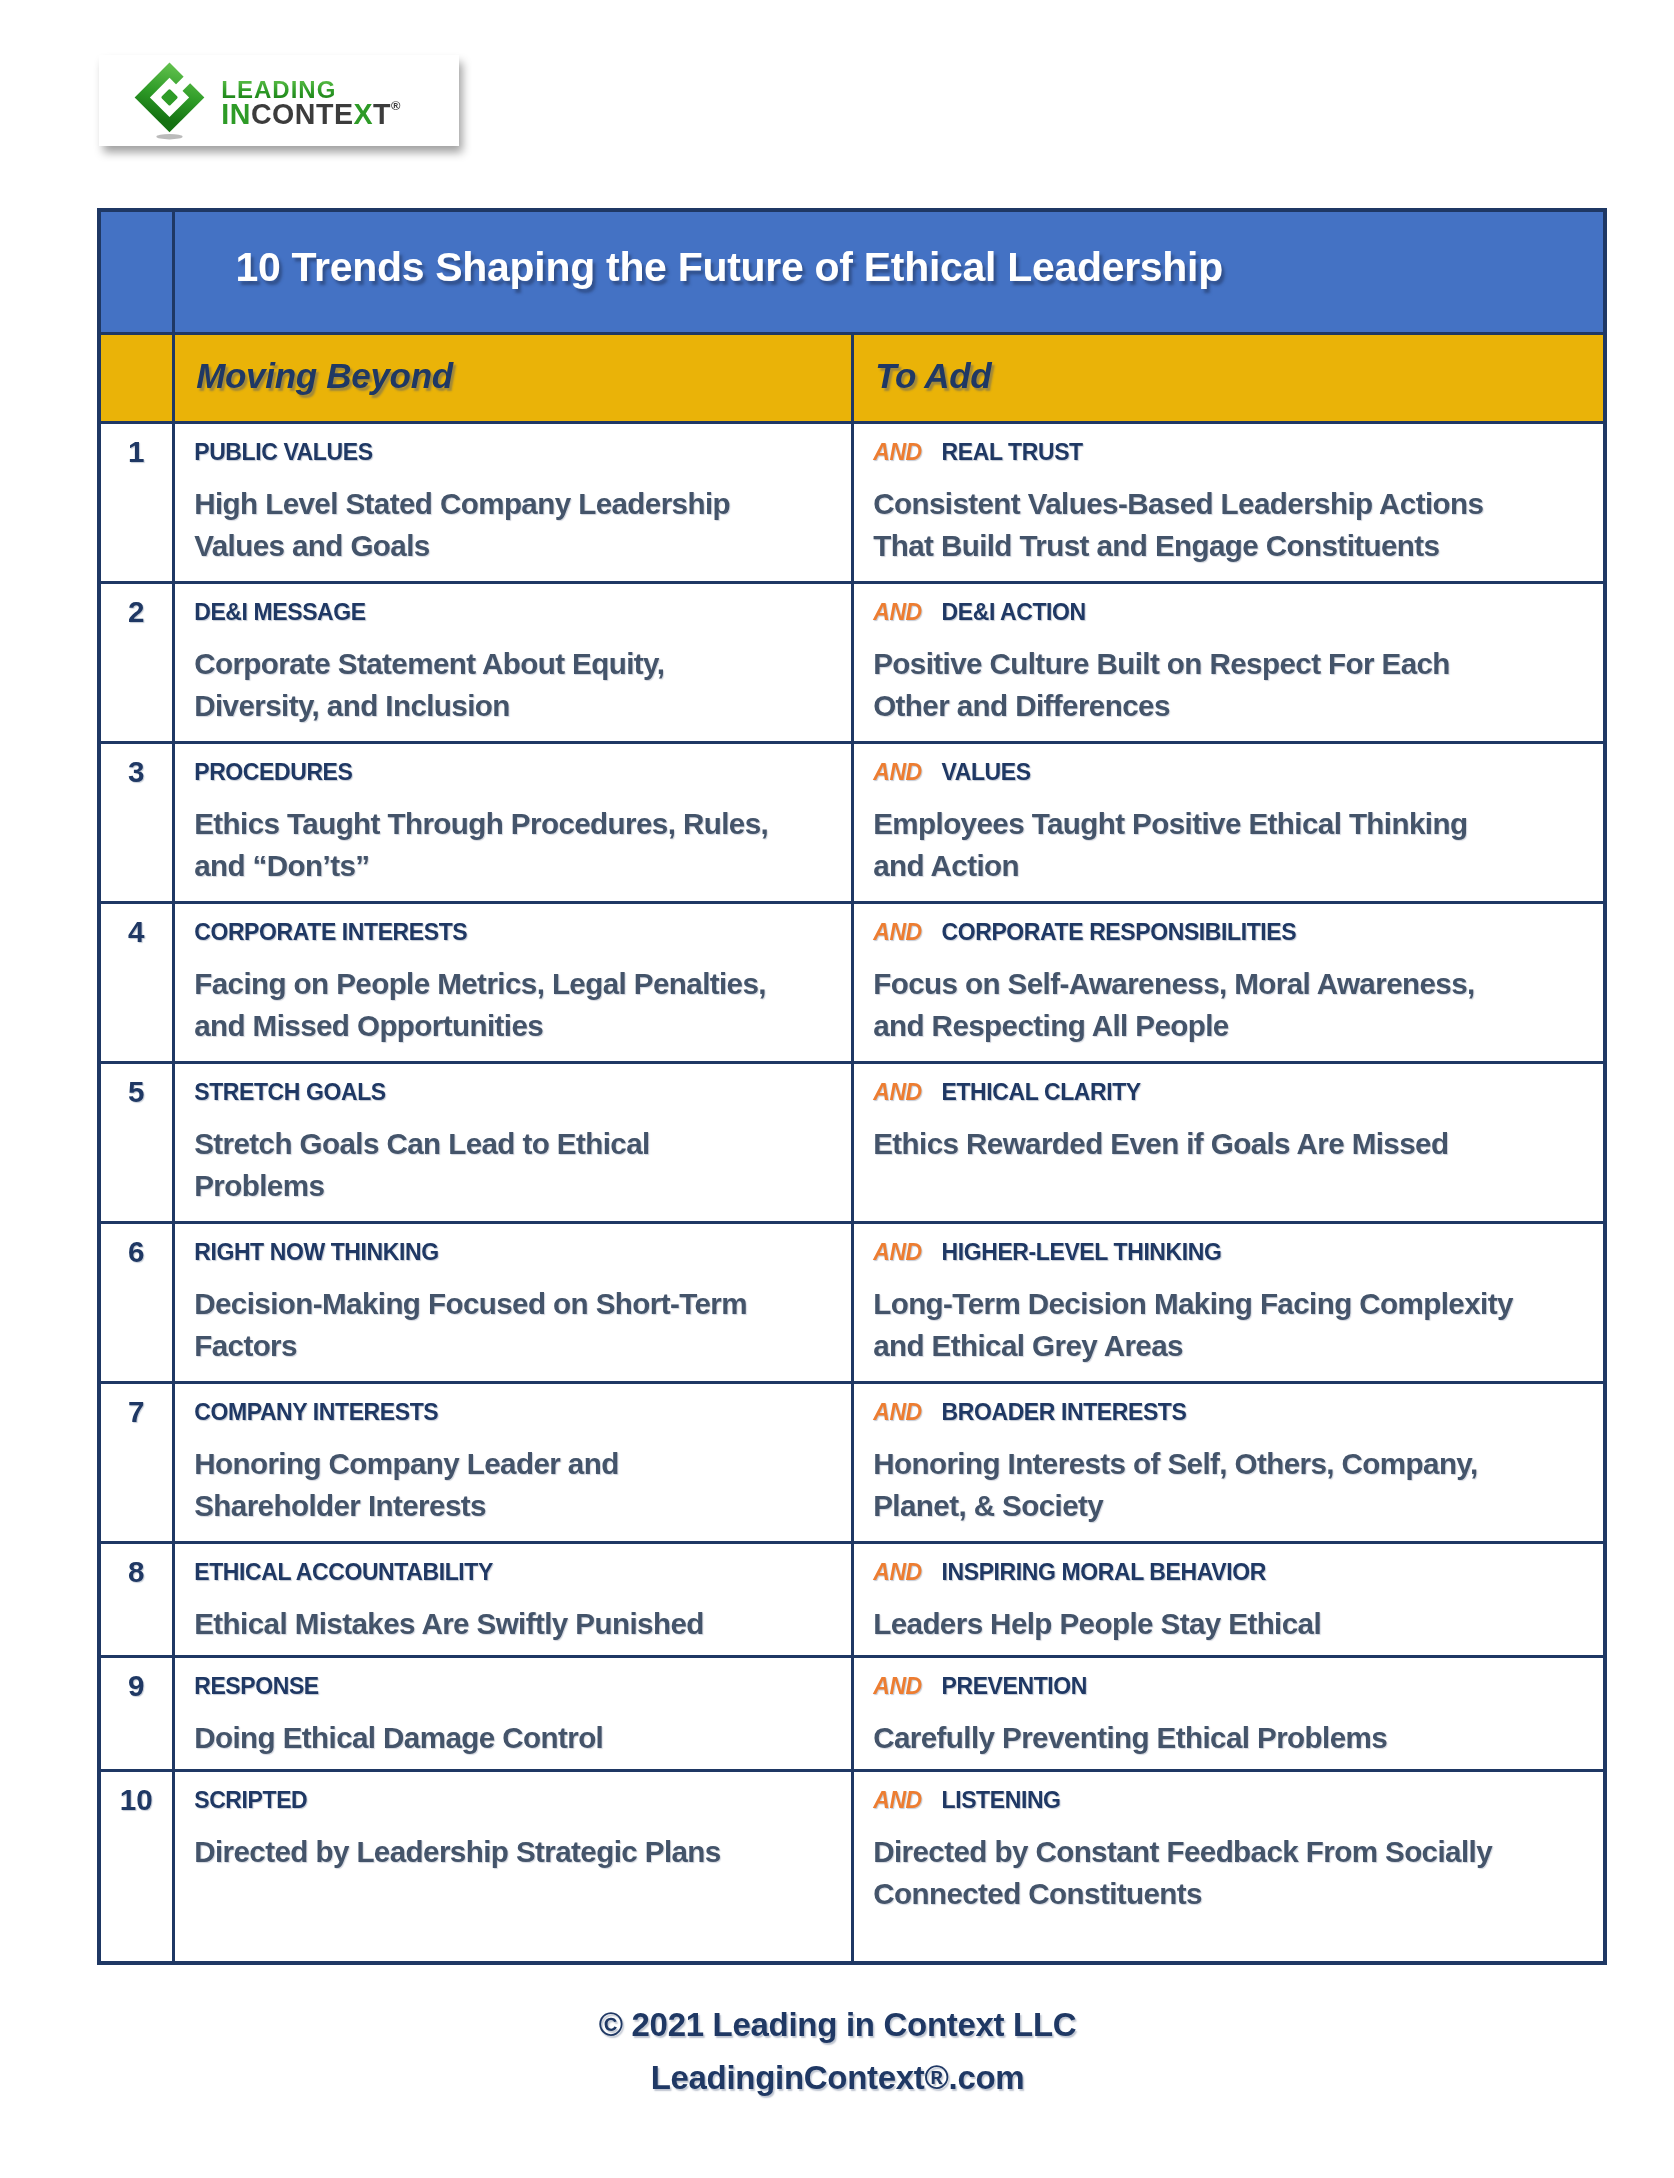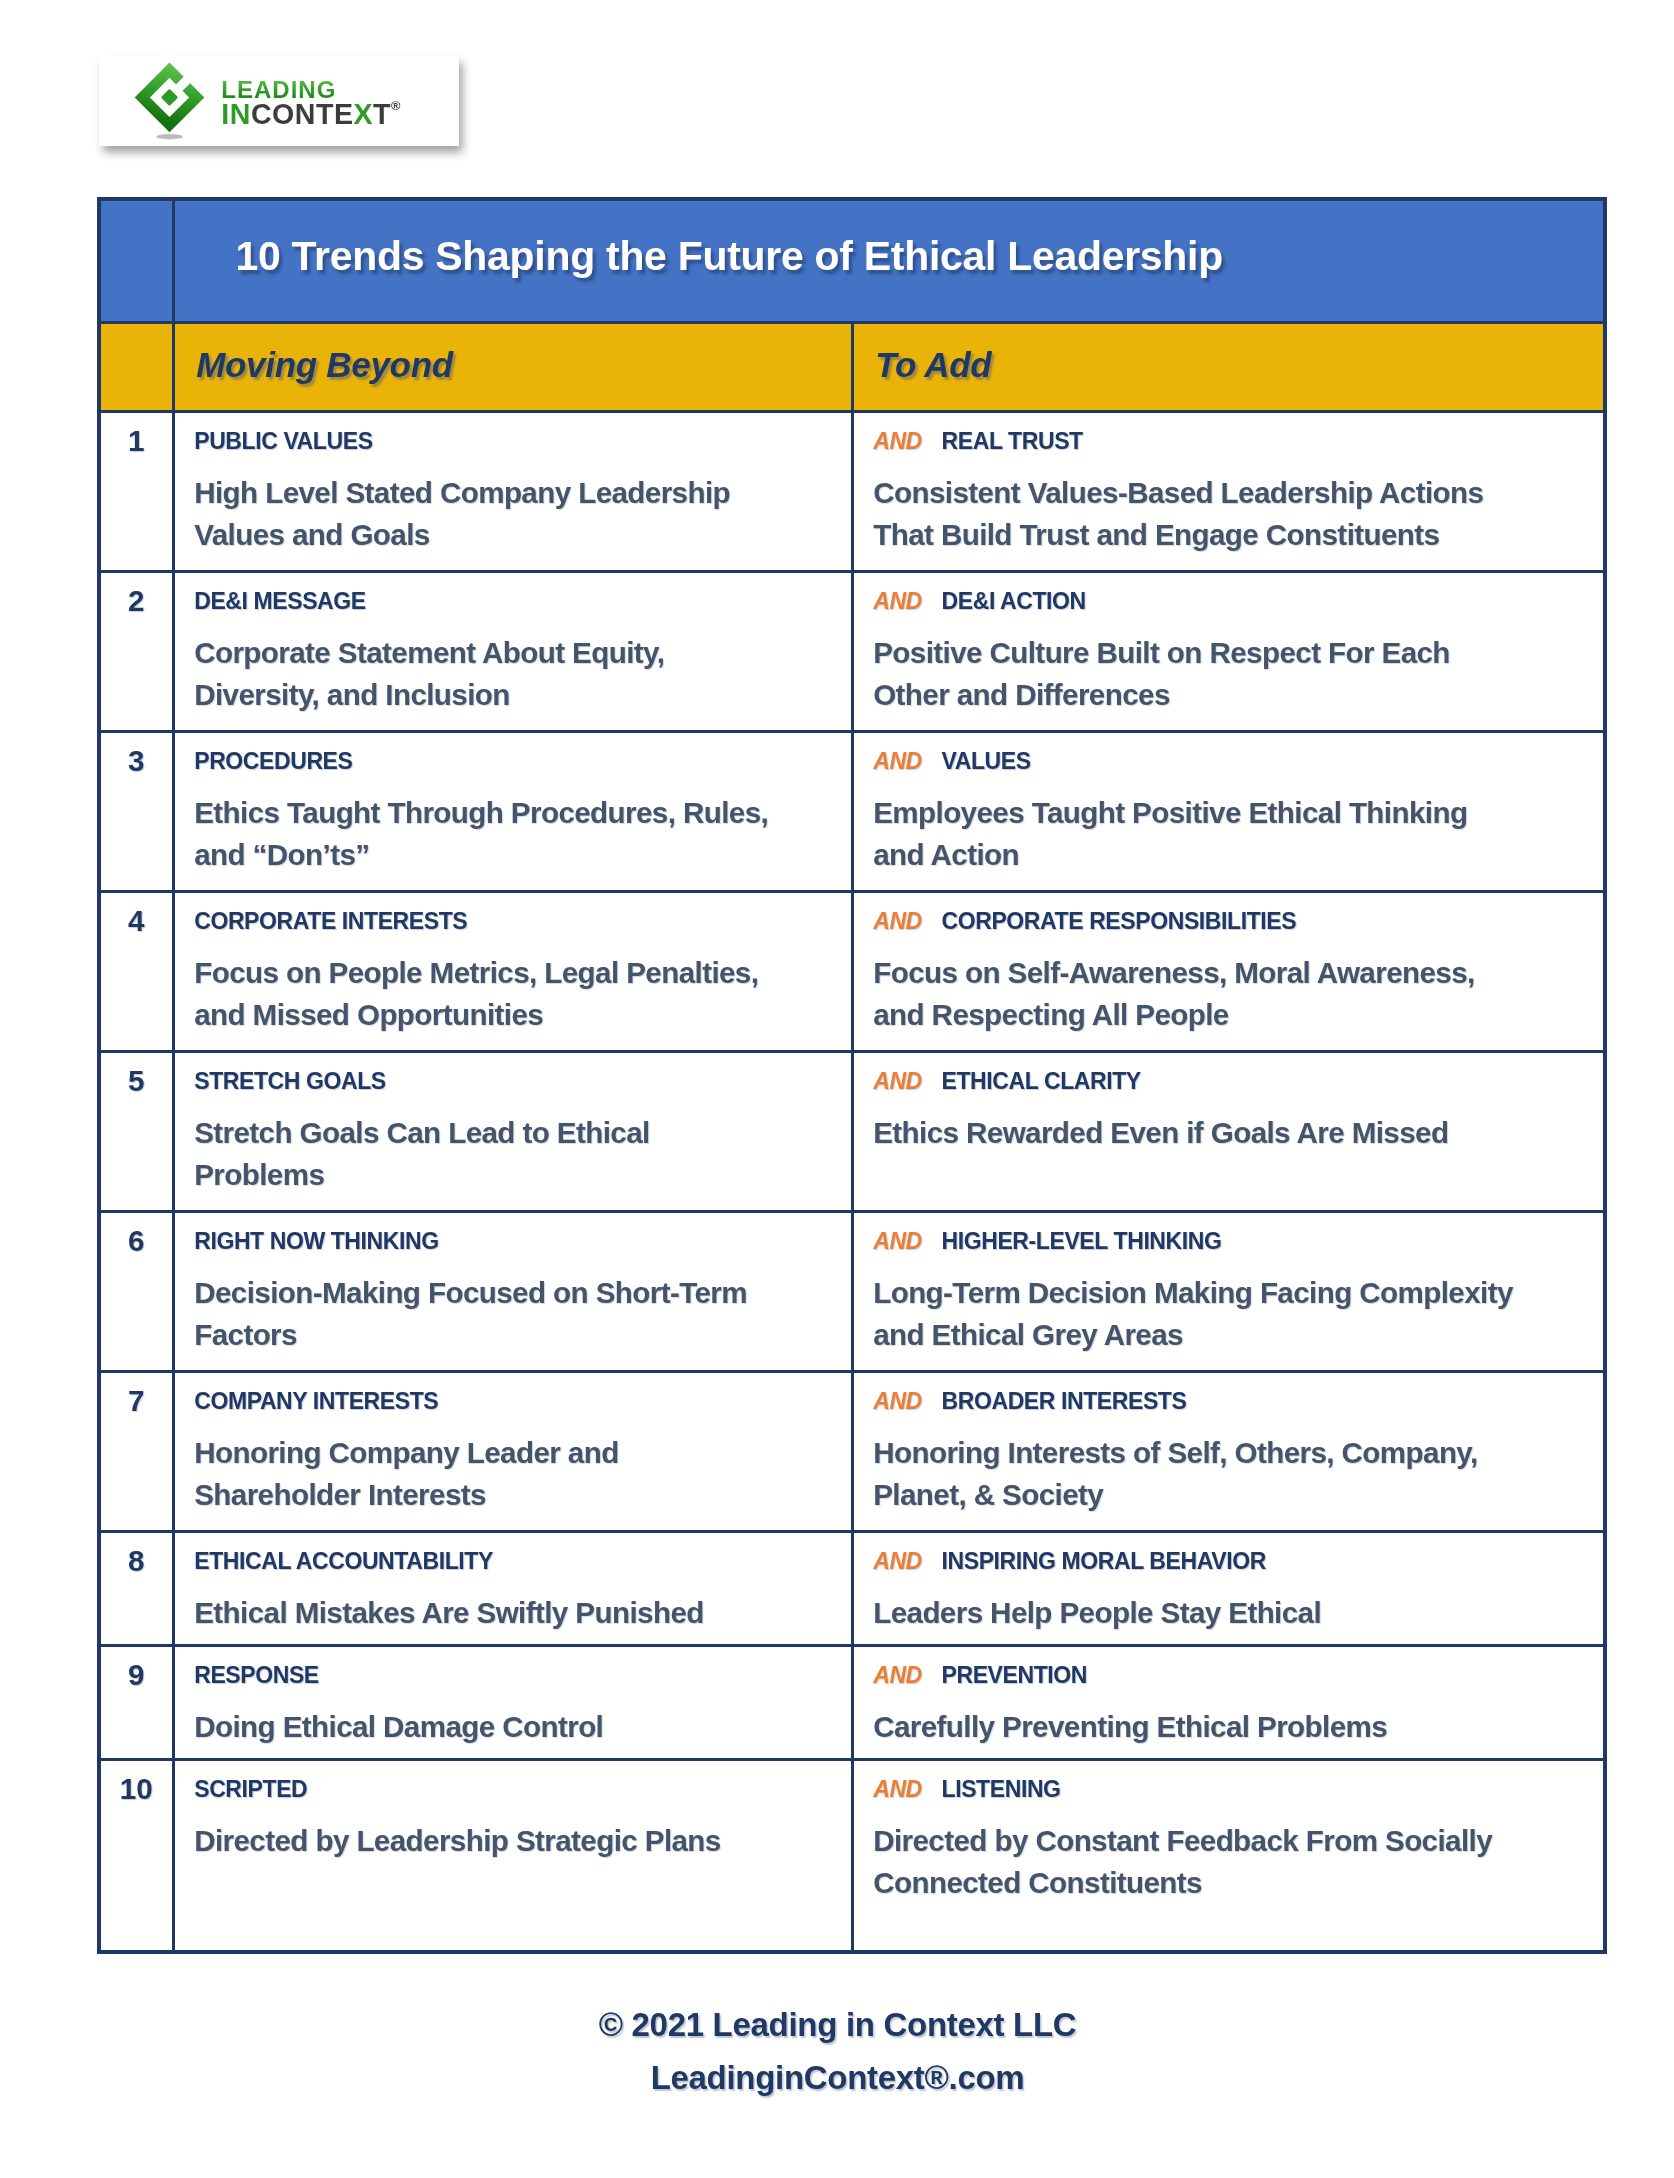--- a/index.html
+++ b/index.html
@@ -28,21 +28,21 @@
     background: linear-gradient(180deg, #5fc14a 0%, #2e9b27 55%, #187a14 100%);
     -webkit-background-clip: text; background-clip: text; -webkit-text-fill-color: transparent;
   }
   .logo-line2 { font-size: 28.6px; font-weight: 800; letter-spacing: 0.5px; margin-top: -2px; }
   .lg-green { color: #2e9b27; }
   .lg-dark  { color: #3c3c3c; margin-top: 10px; }
   .lg-reg   { color: #3c3c3c; font-size: 12.8px; vertical-align: top; font-weight: 700; }
 
   
   table.trends {
-    position: absolute; left: 97px; top: 197px;
+    position: absolute; left: 97px; top: 208px;
     width: 1505px;
     border-collapse: collapse; table-layout: fixed;
     border: 4.9px solid #1f3864;
   }
   table.trends td {
     border: 3.9px solid #1f3864;
     vertical-align: top;
   }
   col.c-num    { width: 74px; }
   col.c-beyond { width: 679px; }
@@ -186,21 +186,21 @@
         <div class="cell-title"><span class="and">AND</span><span>VALUES</span></div>
         <div class="cell-desc">Employees Taught Positive Ethical Thinking
 and Action</div>
       </td>
     </tr>
 
     <tr class="data-row r-std">
       <td class="num-cell">4</td>
       <td class="cell">
         <div class="cell-title">CORPORATE INTERESTS</div>
-        <div class="cell-desc">Focus on People Metrics, Legal Penalties,
+        <div class="cell-desc">Facing on People Metrics, Legal Penalties,
 and Missed Opportunities</div>
       </td>
       <td class="cell">
         <div class="cell-title"><span class="and">AND</span><span>CORPORATE RESPONSIBILITIES</span></div>
         <div class="cell-desc">Focus on Self-Awareness, Moral Awareness,
 and Respecting All People</div>
       </td>
     </tr>
 
     <tr class="data-row r-std">

